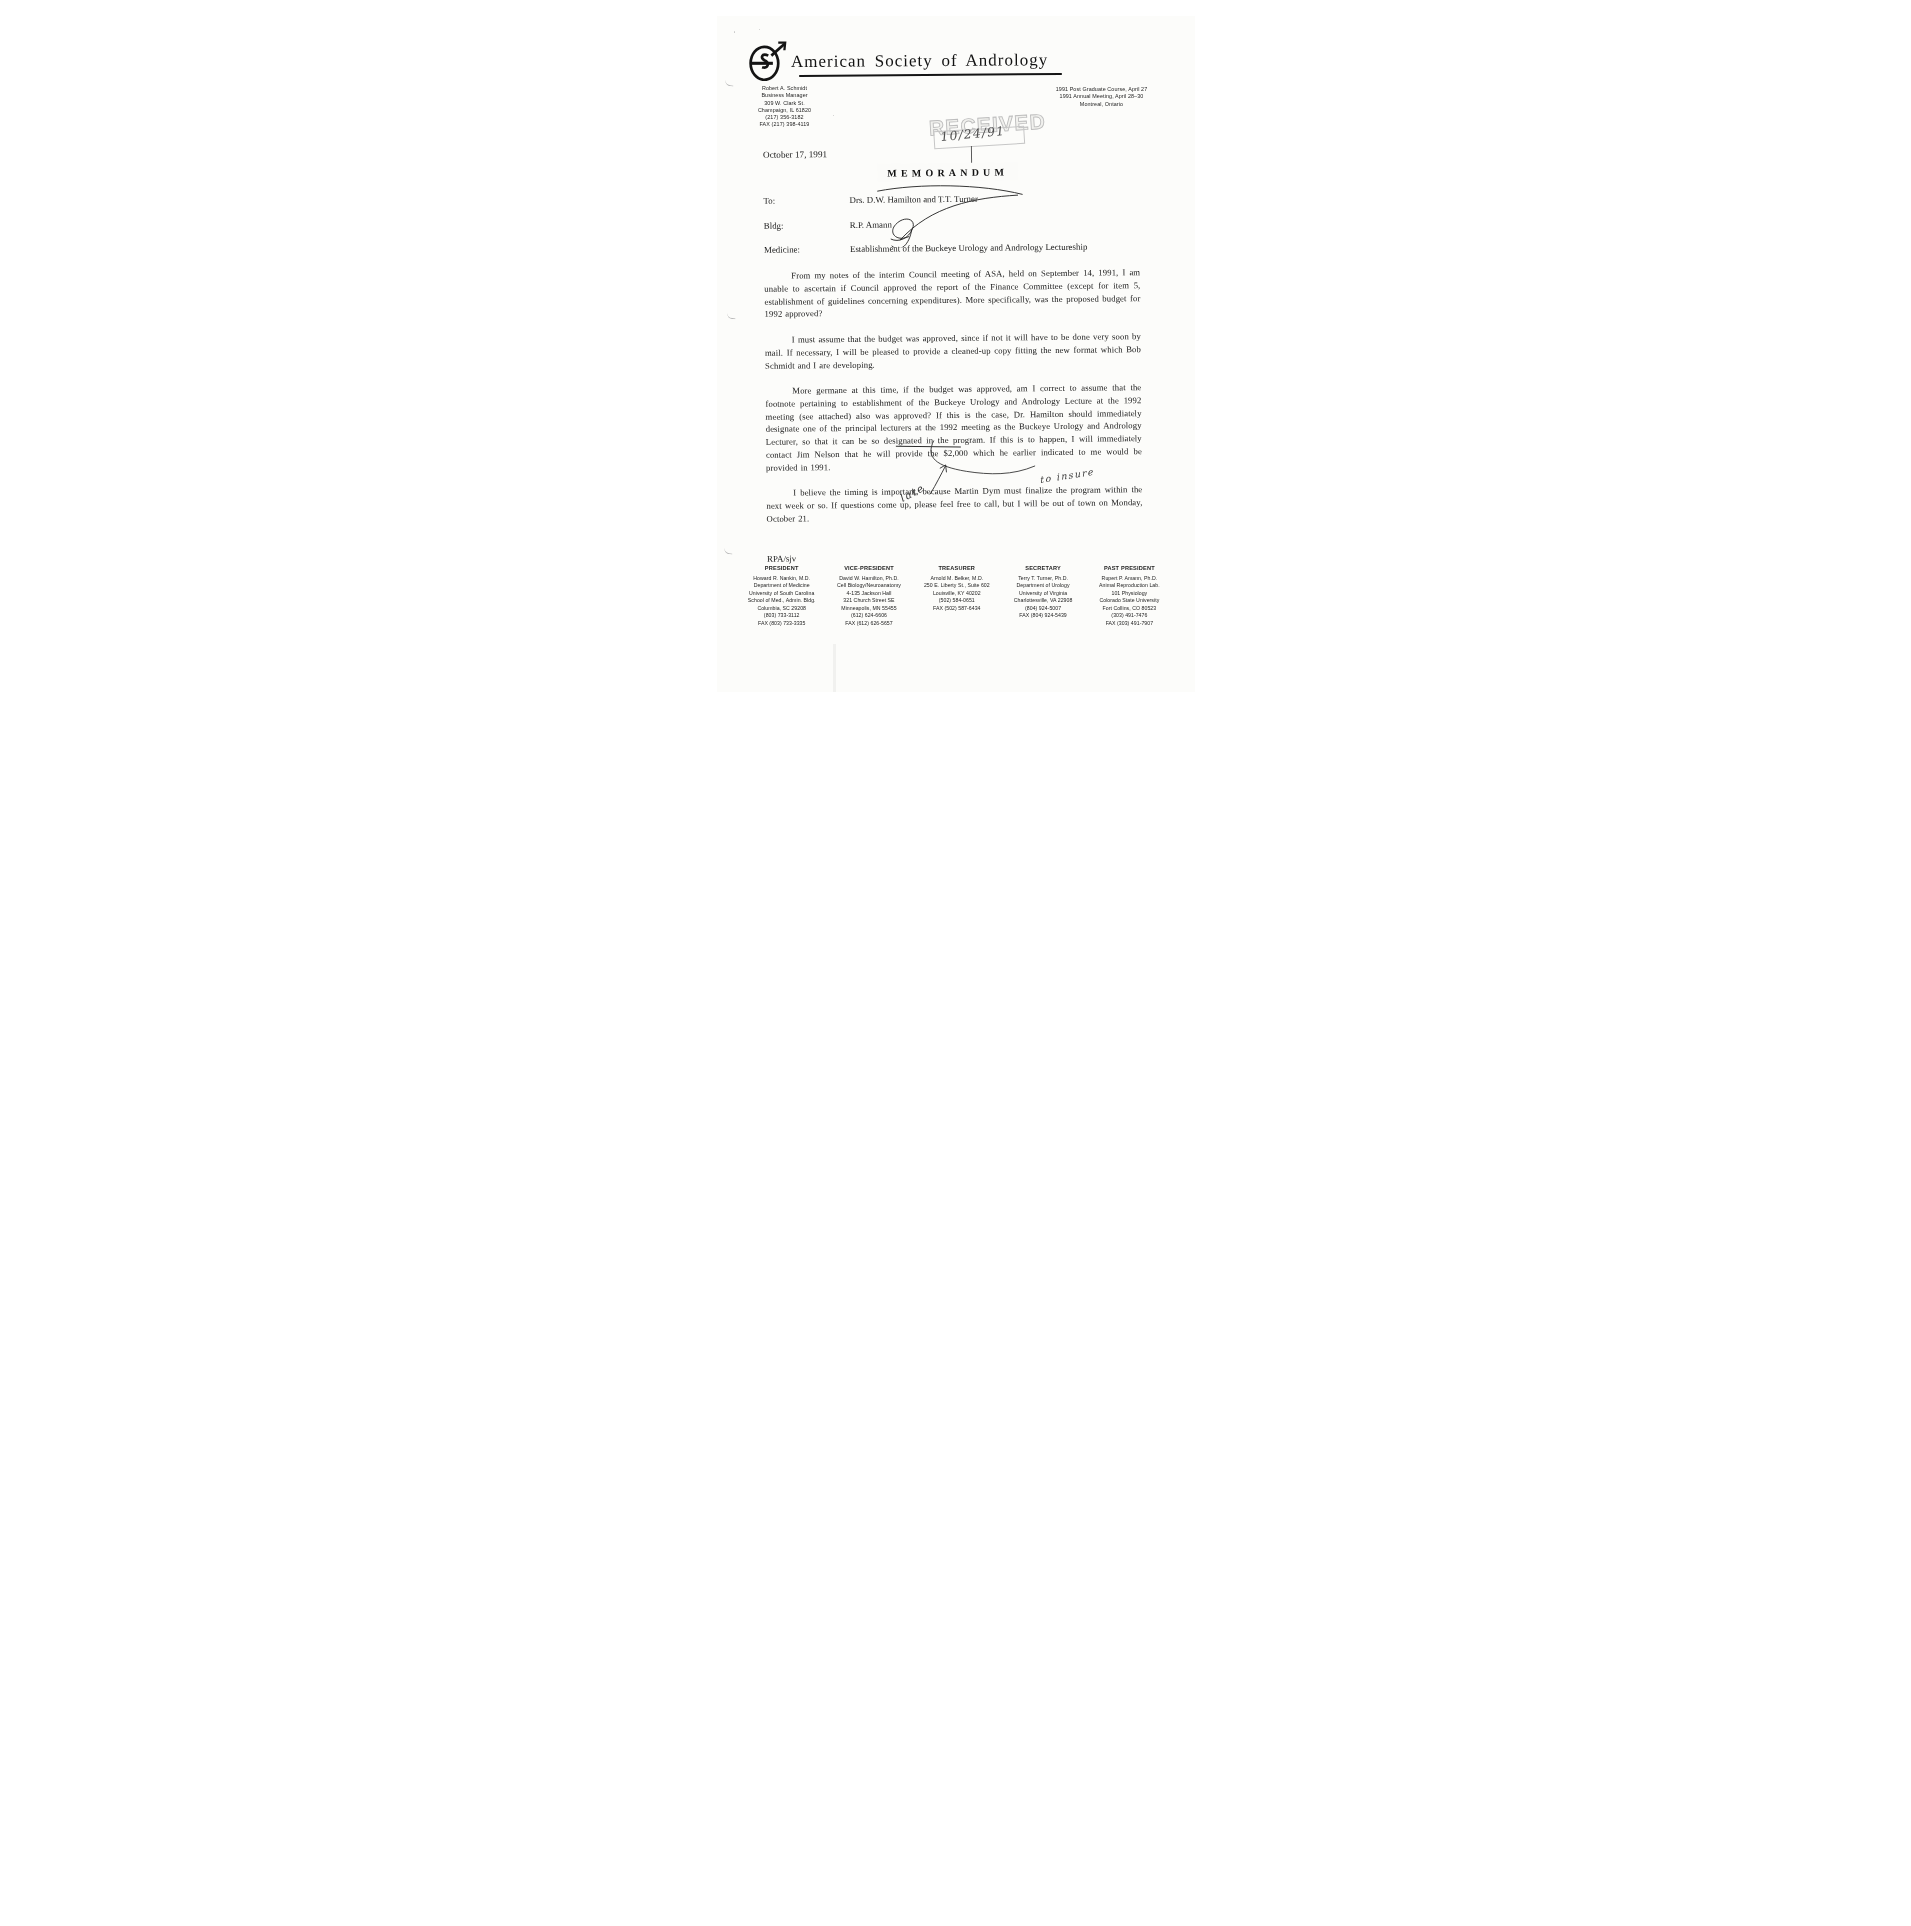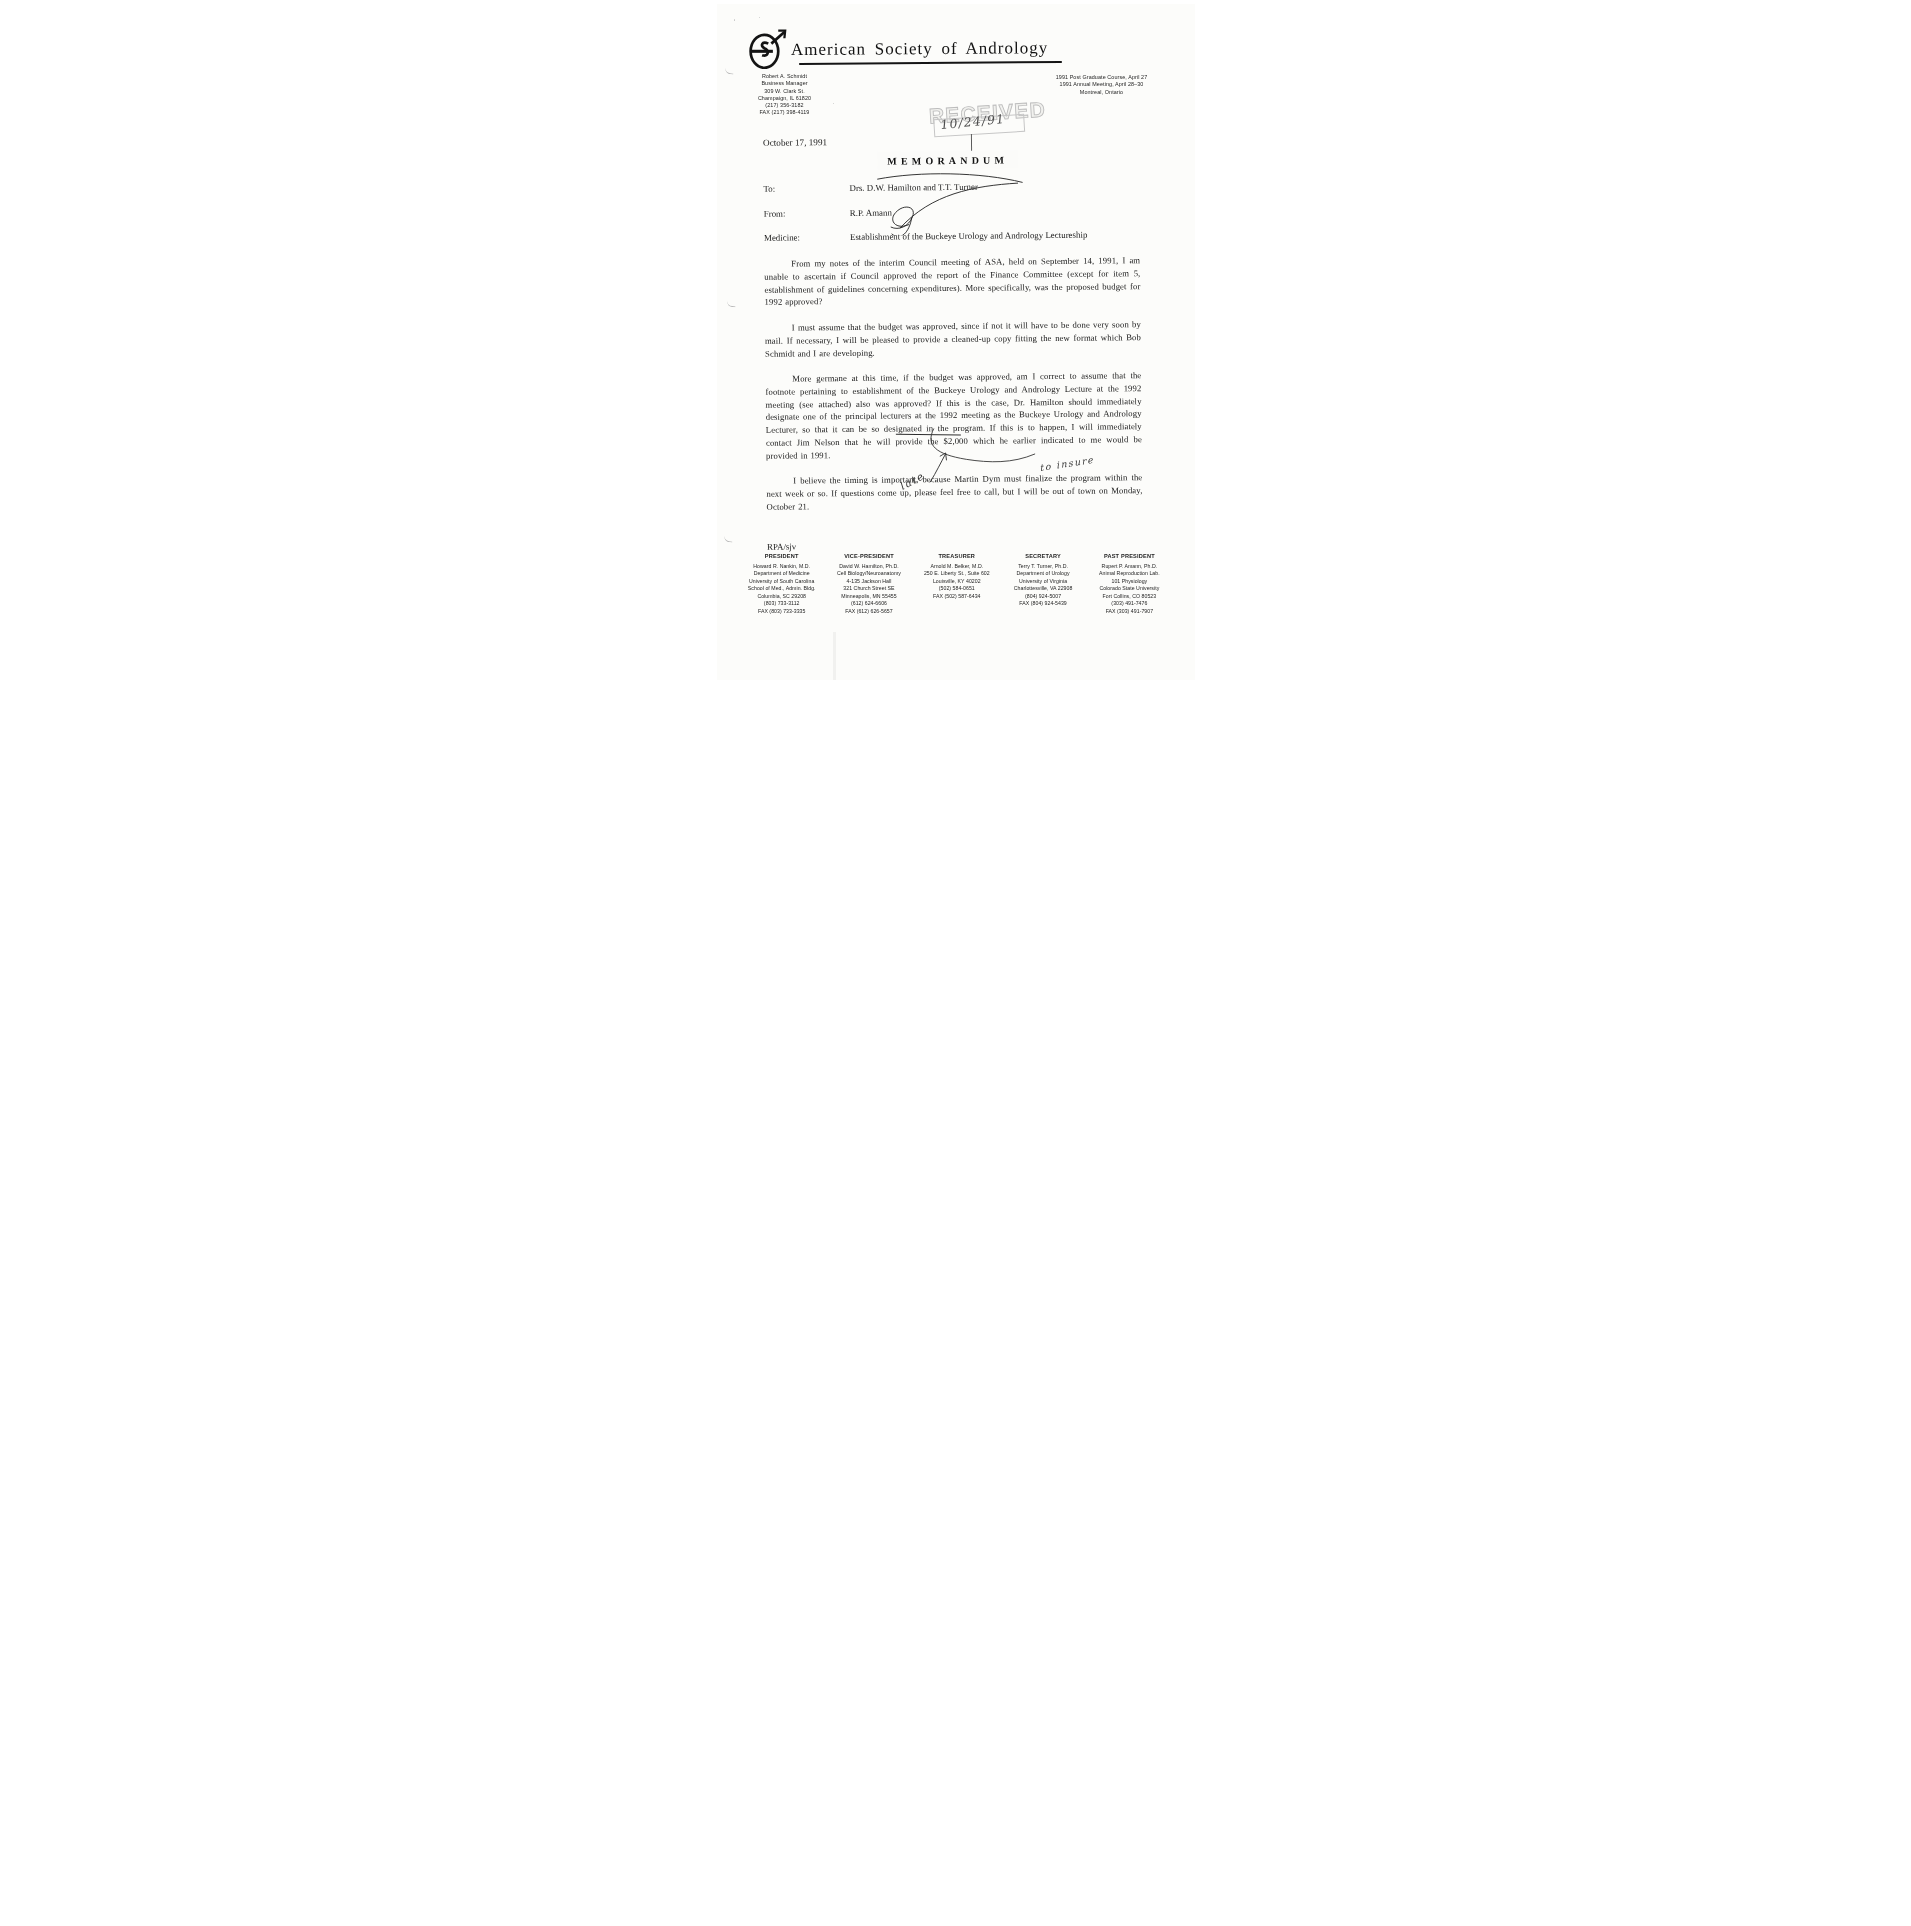--- a/index.html
+++ b/index.html
@@ -1,17 +1,17 @@
 <!DOCTYPE html>
 <html style="font-size:6.2px"><head>
 <meta charset="utf-8">
 <style>
   html, body { margin:0; padding:0; background:#ffffff; }
   .page {
-    position:relative; width:478px; height:676px; margin:4px auto;
+    position:relative; width:478px; height:676px; margin:16px auto;
     background:#fcfcfa; overflow:hidden;
     font-family:"Liberation Serif", serif; color:#1c1c1c;
   }
   
   .logo { position:absolute; left:29px; top:25px; width:43px; height:40px; }
   .org-title {
     position:absolute; left:74px; top:35px; width:285px;
     font-family:"Liberation Serif", serif; font-size:17px; font-weight:400;
     letter-spacing:1px; word-spacing:3.5px; color:#121212;
     transform:rotate(-0.4deg); white-space:nowrap;
@@ -157,21 +157,21 @@
     <div class="memo-title-band">
       <span class="memo-title">MEMORANDUM</span>
     </div>
 
     <div class="fields">
       <div class="field">
         <span class="field-label">To:</span>
         <span class="field-value">Drs. D.W. Hamilton and T.T. Turner</span>
       </div>
       <div class="field">
-        <span class="field-label">From:</span>
+        <span class="field-label">Bldg:</span>
         <span class="field-value">R.P. Amann</span>
       </div>
       <div class="field">
         <span class="field-label">Medicine:</span>
         <span class="field-value">Establishment of the Buckeye Urology and Andrology Lectureship</span>
       </div>
     </div>
 
     <svg class="signature" viewBox="0 0 450 170">
       <path d="M70,22 C180,2 340,6 448,34"></path>

